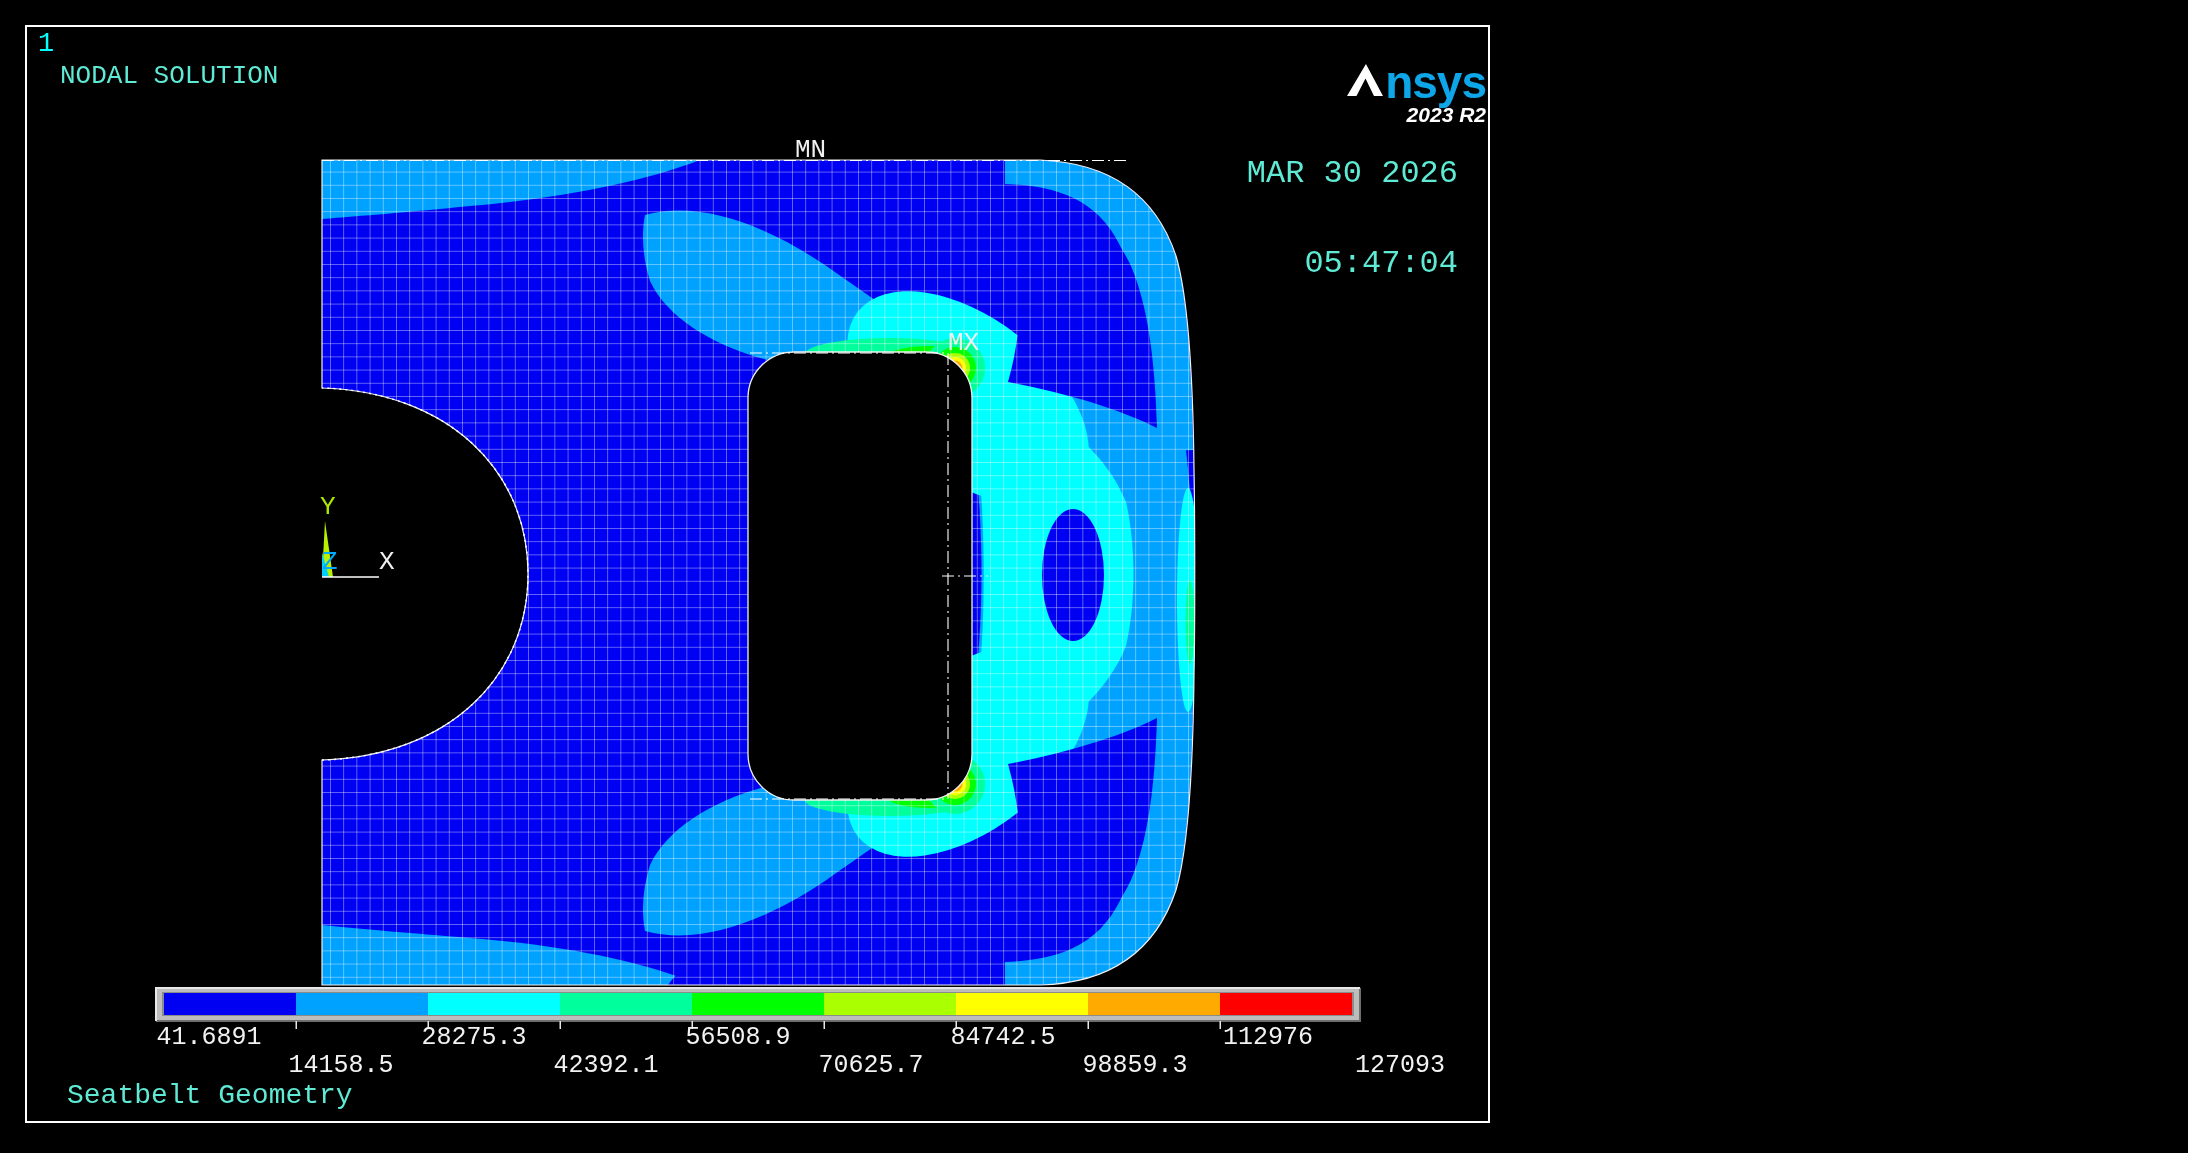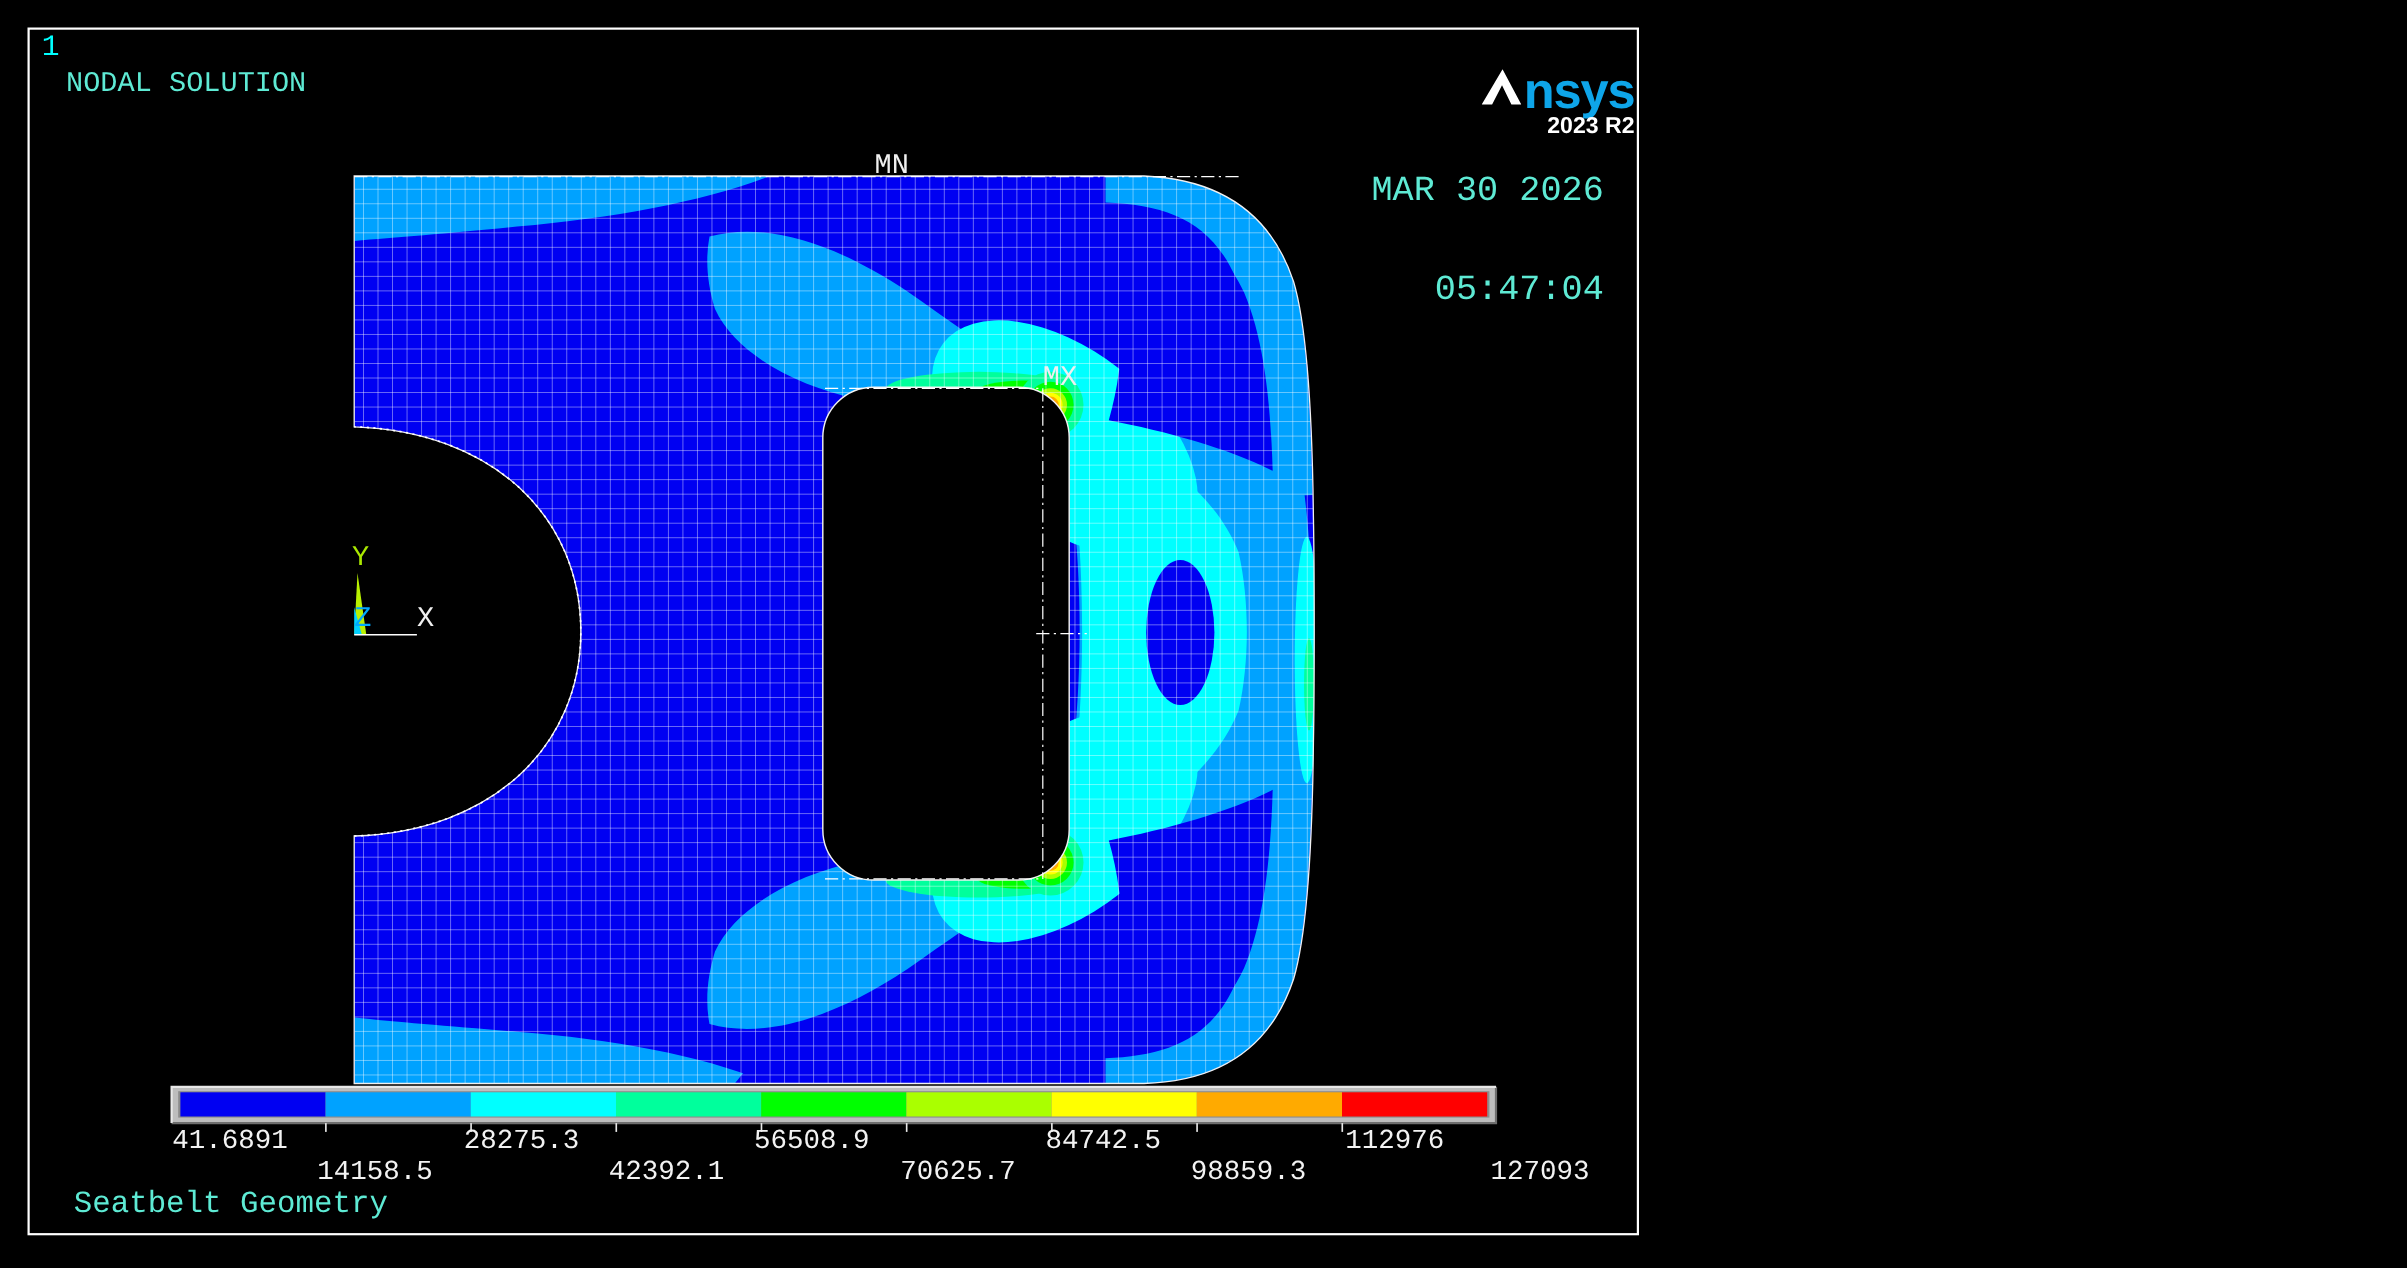--- a/index.html
+++ b/index.html
@@ -7,21 +7,21 @@
     position:absolute;left:25px;top:25px;width:1465px;height:1098px;
     border:2px solid #fff;box-sizing:border-box;background:#000;
   }
   .mono{font-family:"Liberation Mono","DejaVu Sans Mono",monospace;color:#5eead4;}
   .plot-number{position:absolute;left:11px;top:2px;font-size:27px;color:#00ffff;}
   .ann-title{position:absolute;left:33px;top:34px;font-size:26px;white-space:pre;}
   .ann-lines{position:absolute;left:33px;top:81px;font-size:26px;line-height:33.4px;white-space:pre;}
   .logo{position:absolute;right:2px;top:1px;display:flex;flex-direction:column;align-items:flex-end;}
   .logo-row{display:flex;align-items:flex-end;}
   .logo-text{font-family:"Liberation Sans",sans-serif;font-weight:bold;font-size:46px;color:#0ea5e9;line-height:40px;letter-spacing:-1px;margin-top:34px;}
-  .logo-release{font-family:"Liberation Sans",sans-serif;font-weight:bold;font-size:21px;color:#fff;margin-top:1px;}
+  .logo-release{font-family:"Liberation Sans",sans-serif;font-weight:bold;font-size:21px;color:#fff;margin-top:1px;font-style:italic;}
   .datetime{position:absolute;right:30px;top:72px;text-align:right;font-size:32px;line-height:30px;white-space:pre;}
   .footer-caption{position:absolute;left:40px;top:1053px;font-size:28px;white-space:pre;}
   svg text{font-family:"Liberation Mono","DejaVu Sans Mono",monospace;}
   .svg-label{fill:#f0f0f0;font-size:26px;}
   .legend-label{fill:#f2f2f2;font-size:25px;text-anchor:middle;}
 </style>
 </head>
 <body>
 
 <div class="window">

